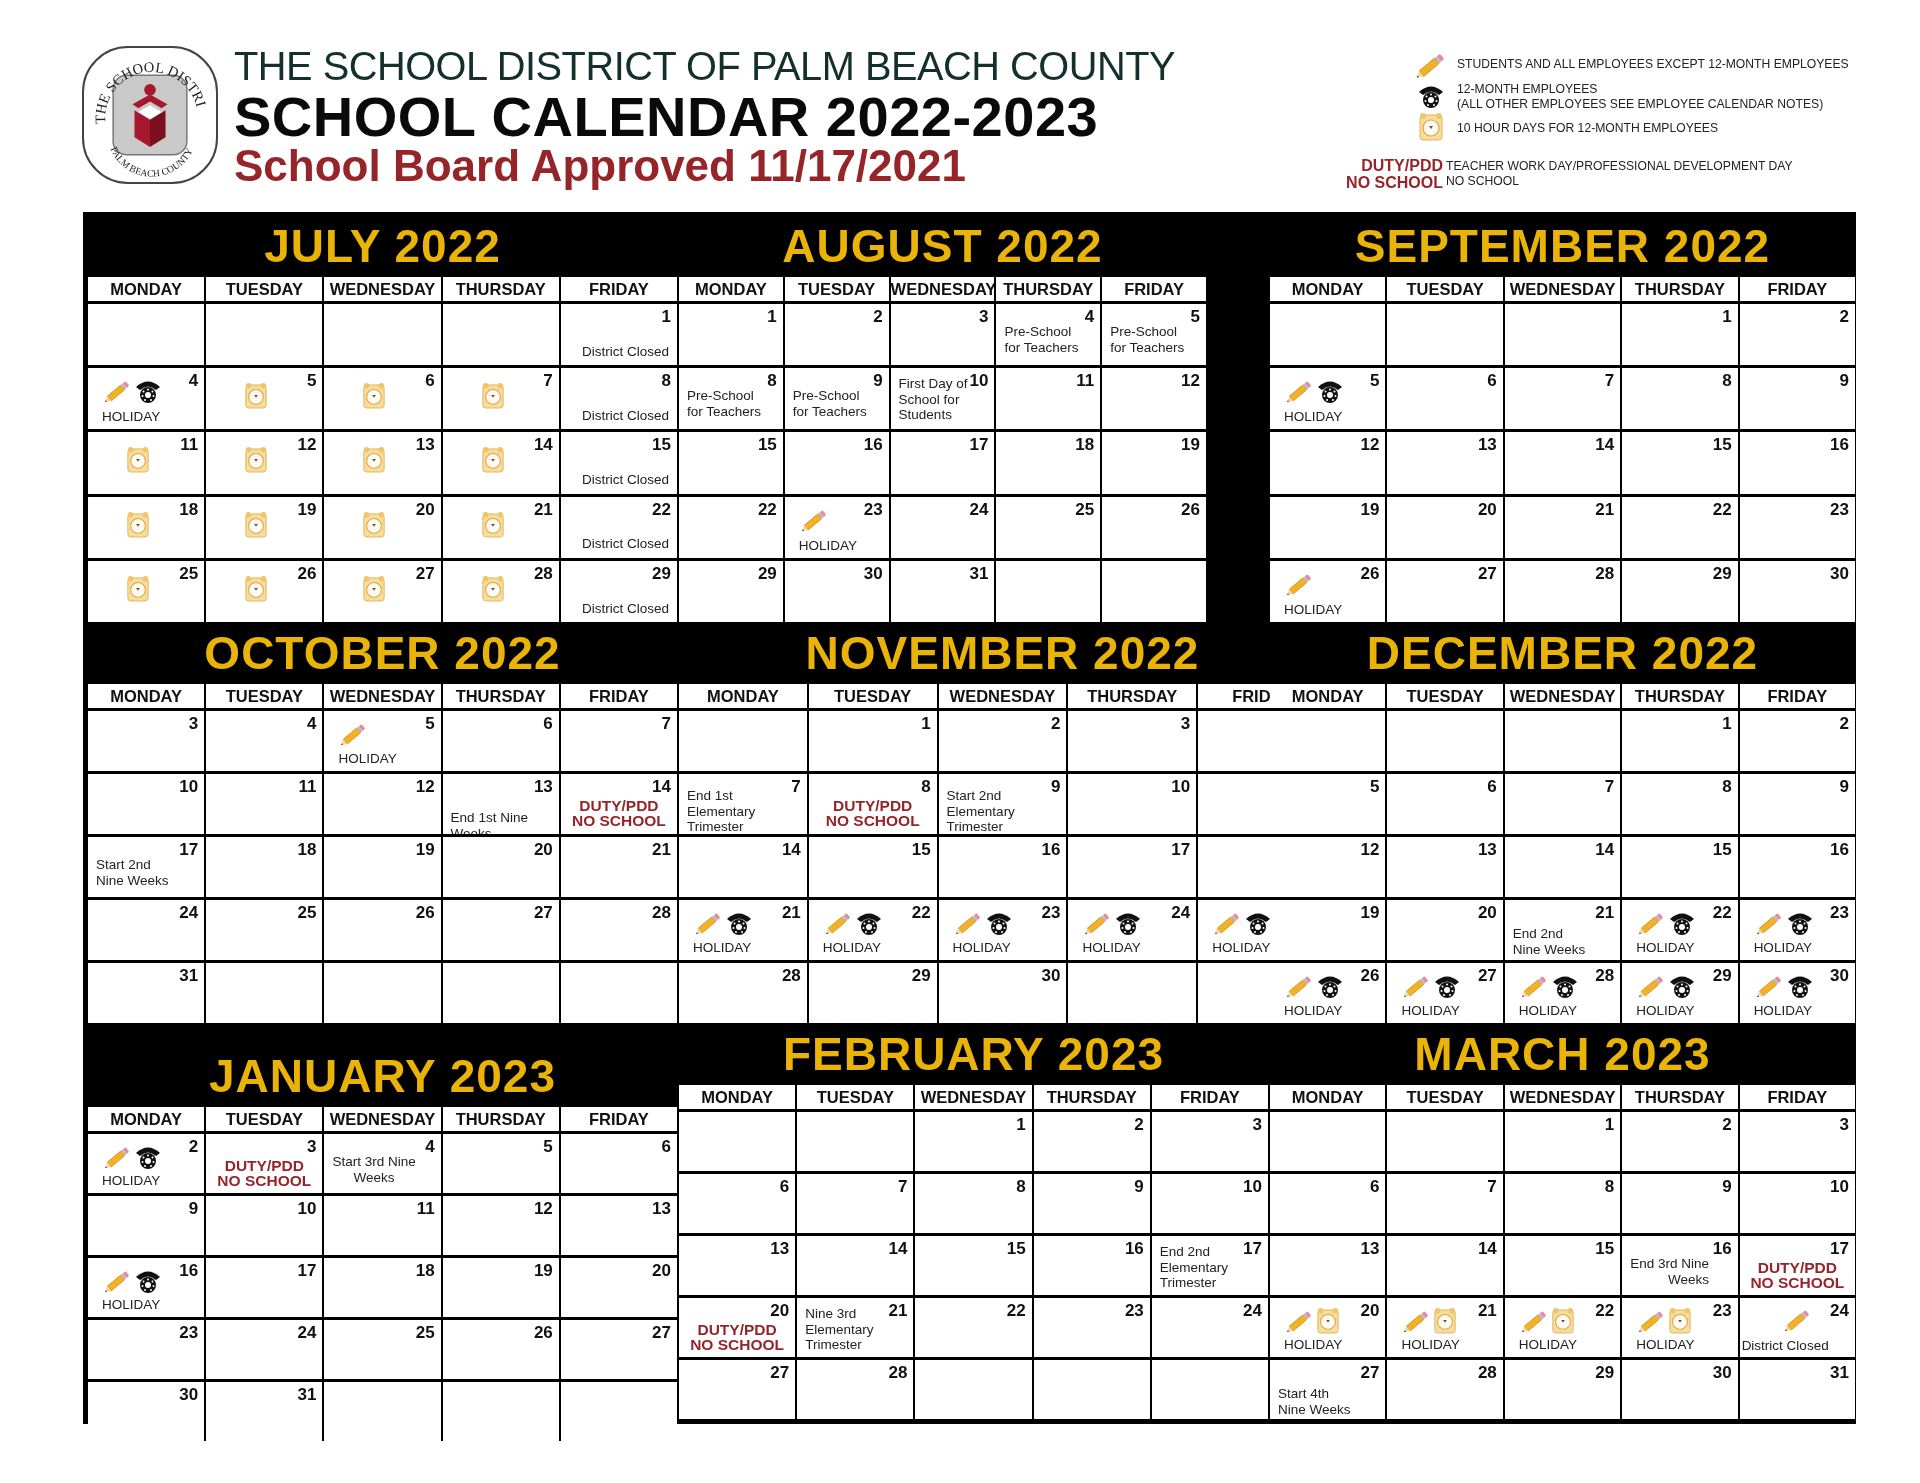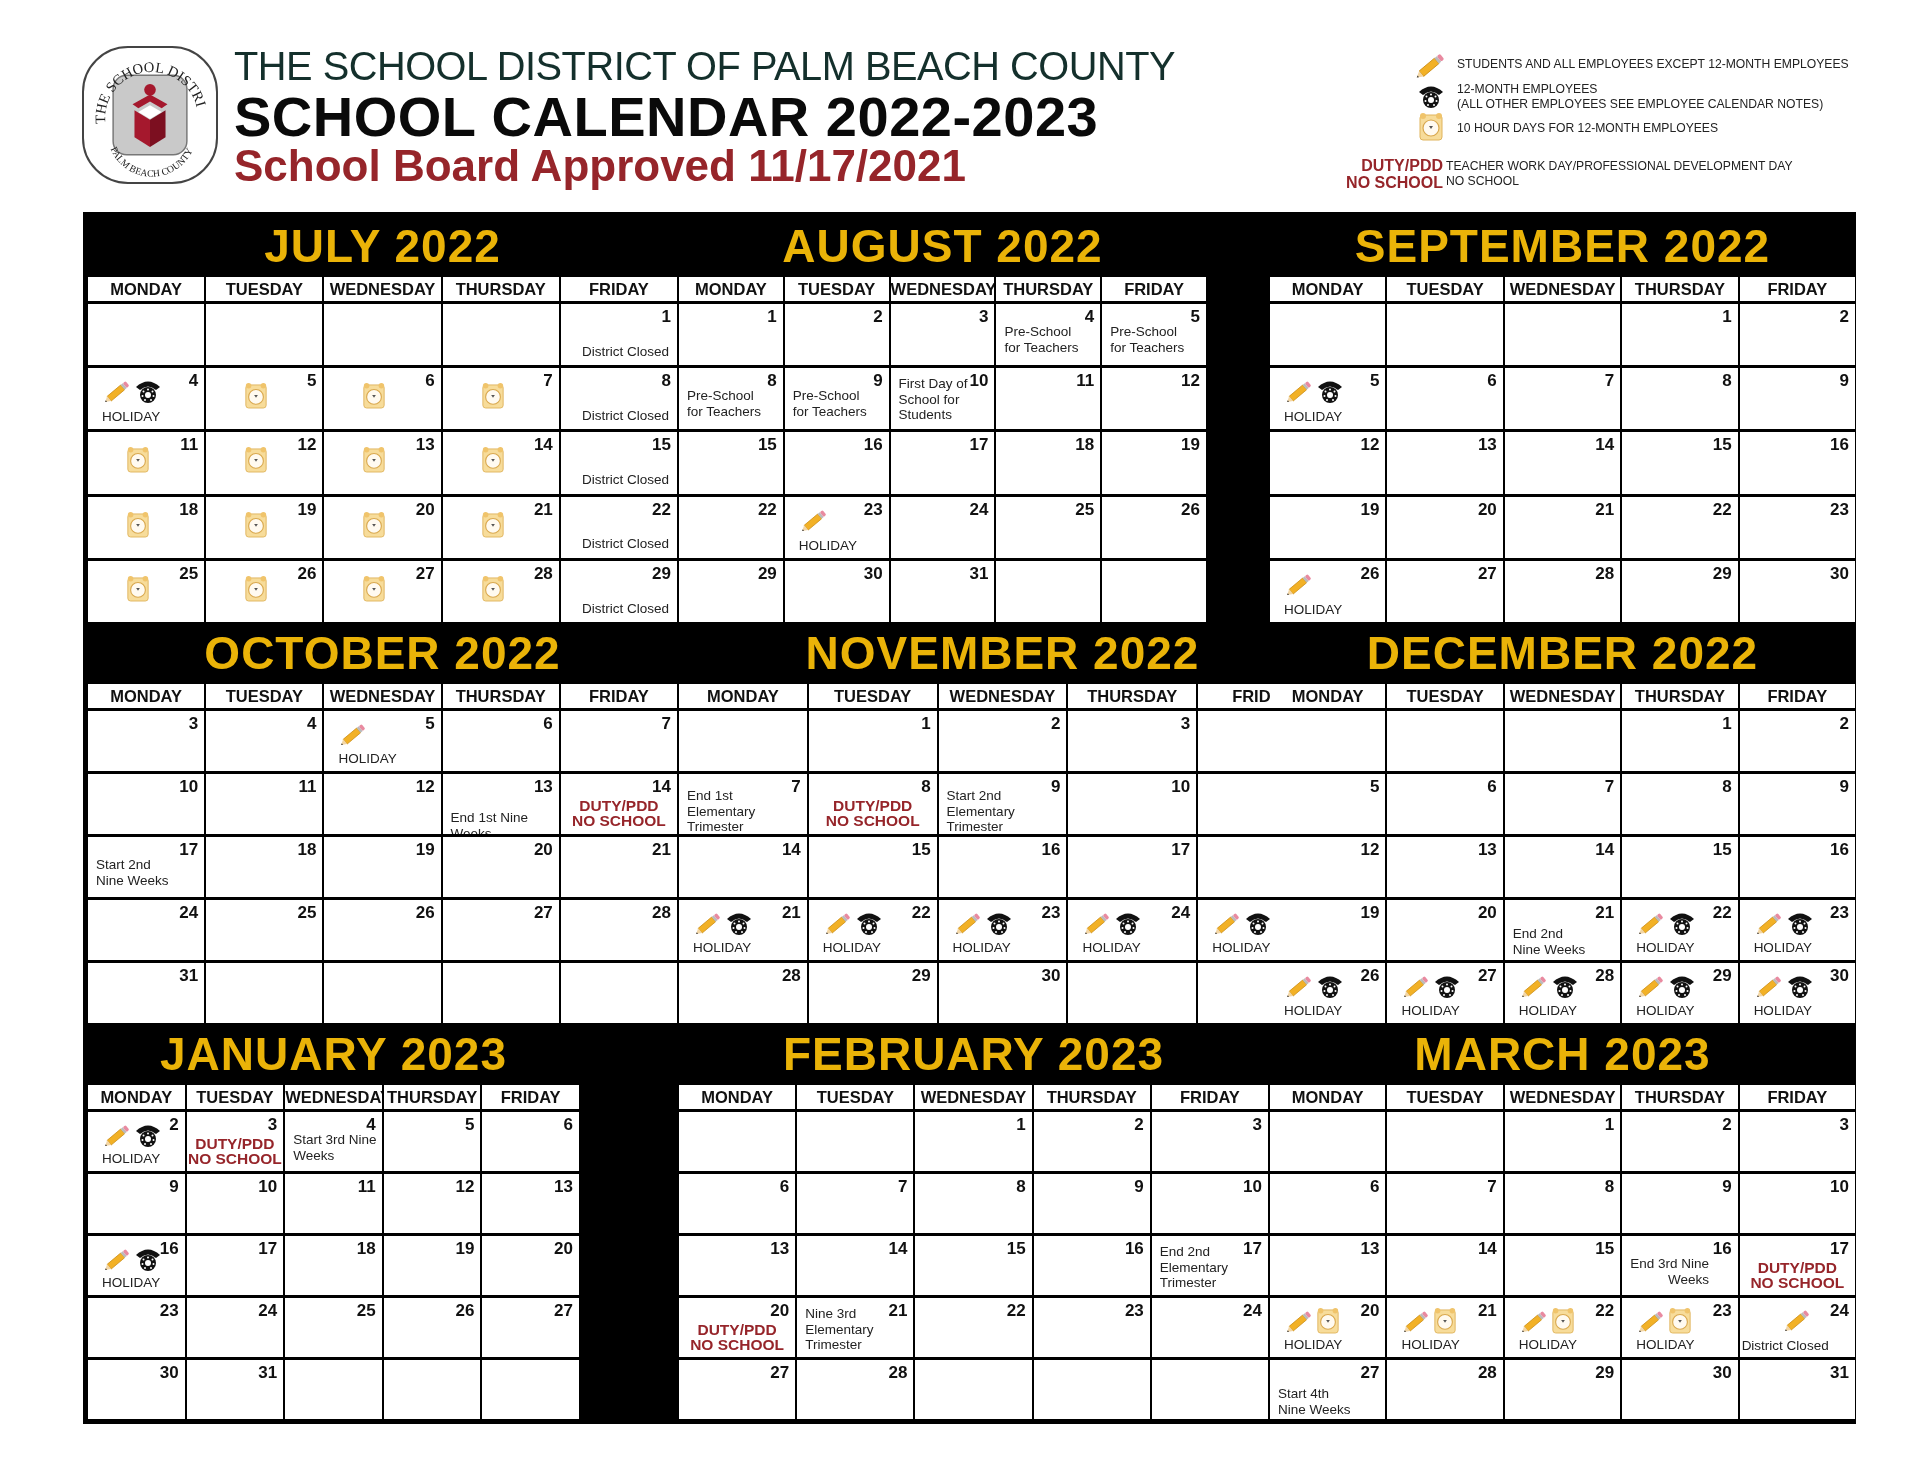--- a/index.html
+++ b/index.html
@@ -1400,21 +1400,21 @@
                     <circle cx="9.5" cy="13.5" r="1"></circle>
                   </g>
                 </svg>
               </span>
             </div>
             <span class="holiday-label" style="left: 14px; bottom: 5px;">HOLIDAY</span>
           </div>
         </div>
       </div>
     </div>
-    <div class="month" style="left: 0px; top: 808px; width: 491px; height: 394px;">
+    <div class="month" style="left: 0px; top: 830px; width: 589px; height: 394px;">
       <div class="month-header">JANUARY 2023</div>
       <div class="dow-row">
         <div class="dow">MONDAY</div>
         <div class="dow">TUESDAY</div>
         <div class="dow">WEDNESDAY</div>
         <div class="dow">THURSDAY</div>
         <div class="dow">FRIDAY</div>
       </div>
       <div class="weeks">
         <div class="week">
@@ -1451,21 +1451,21 @@
             </div>
             <span class="holiday-label" style="left: 14px; bottom: 5px;">HOLIDAY</span>
           </div>
           <div class="day">
             <span class="day-num">3</span>
             <span class="duty" style="top: 24px;">DUTY/PDD</span>
             <span class="duty" style="top: 39px;">NO SCHOOL</span>
           </div>
           <div class="day">
             <span class="day-num">4</span>
-            <div class="note" style="top: 20px;">
+            <div class="note" style="top: 20px; text-align: center;">
               <div>Start 3rd Nine</div>
               <div>Weeks</div>
             </div>
           </div>
           <div class="day">
             <span class="day-num">5</span>
           </div>
           <div class="day">
             <span class="day-num">6</span>
           </div>

